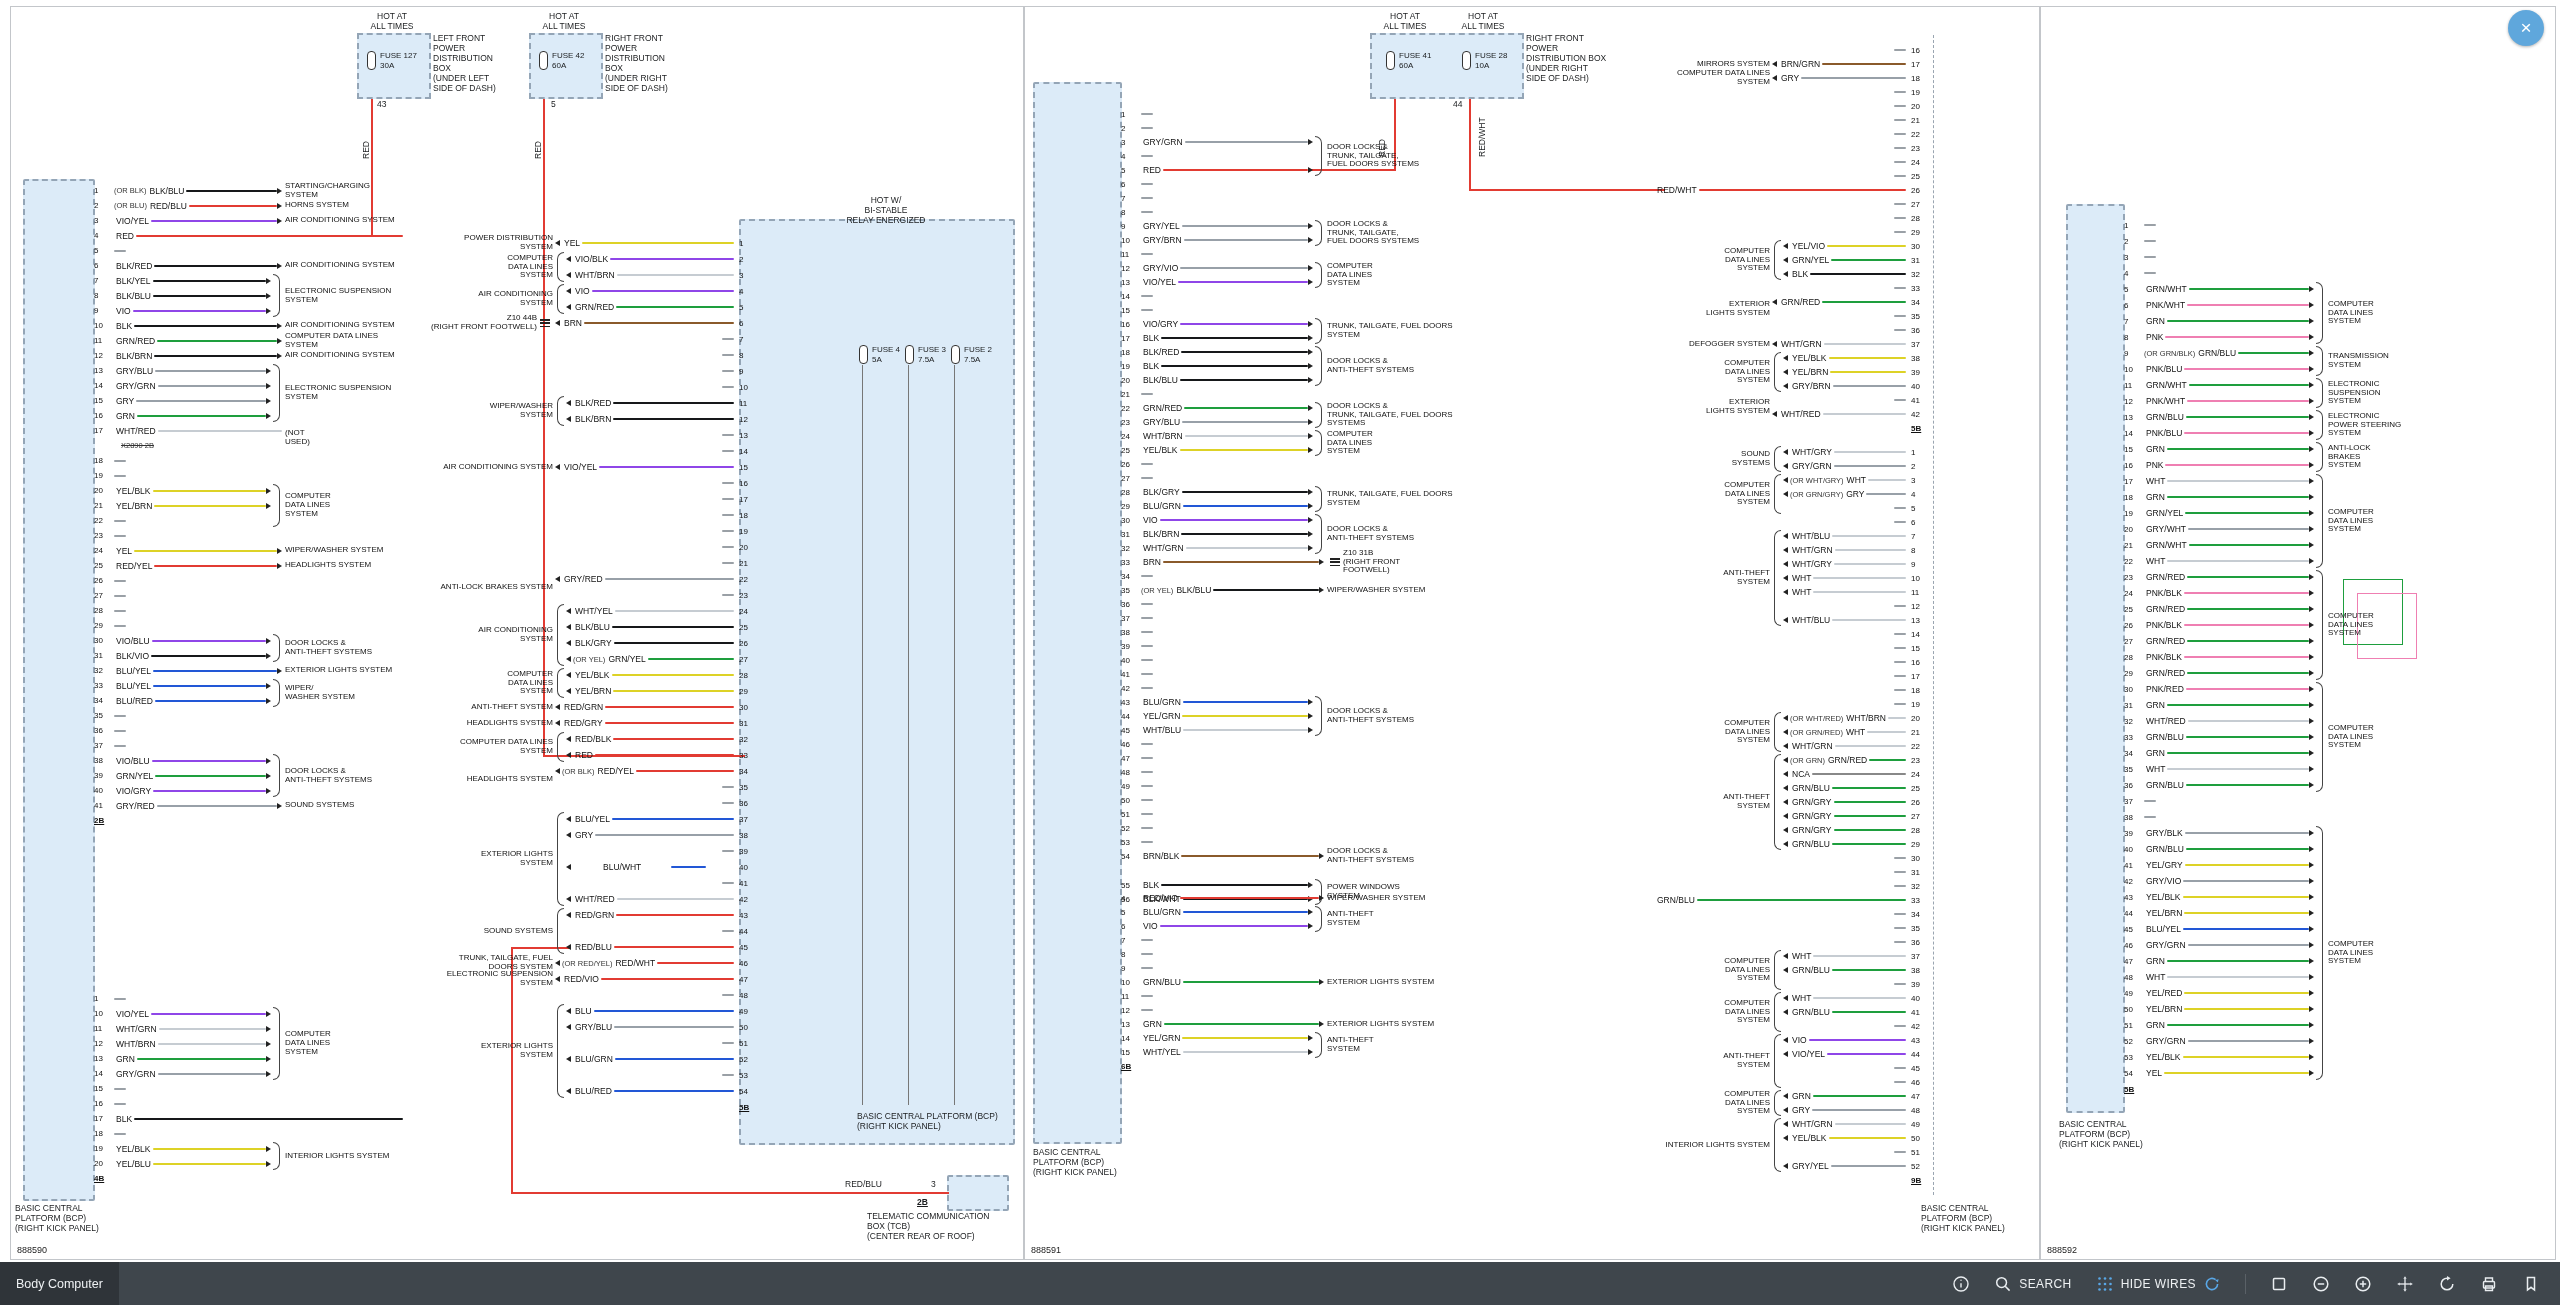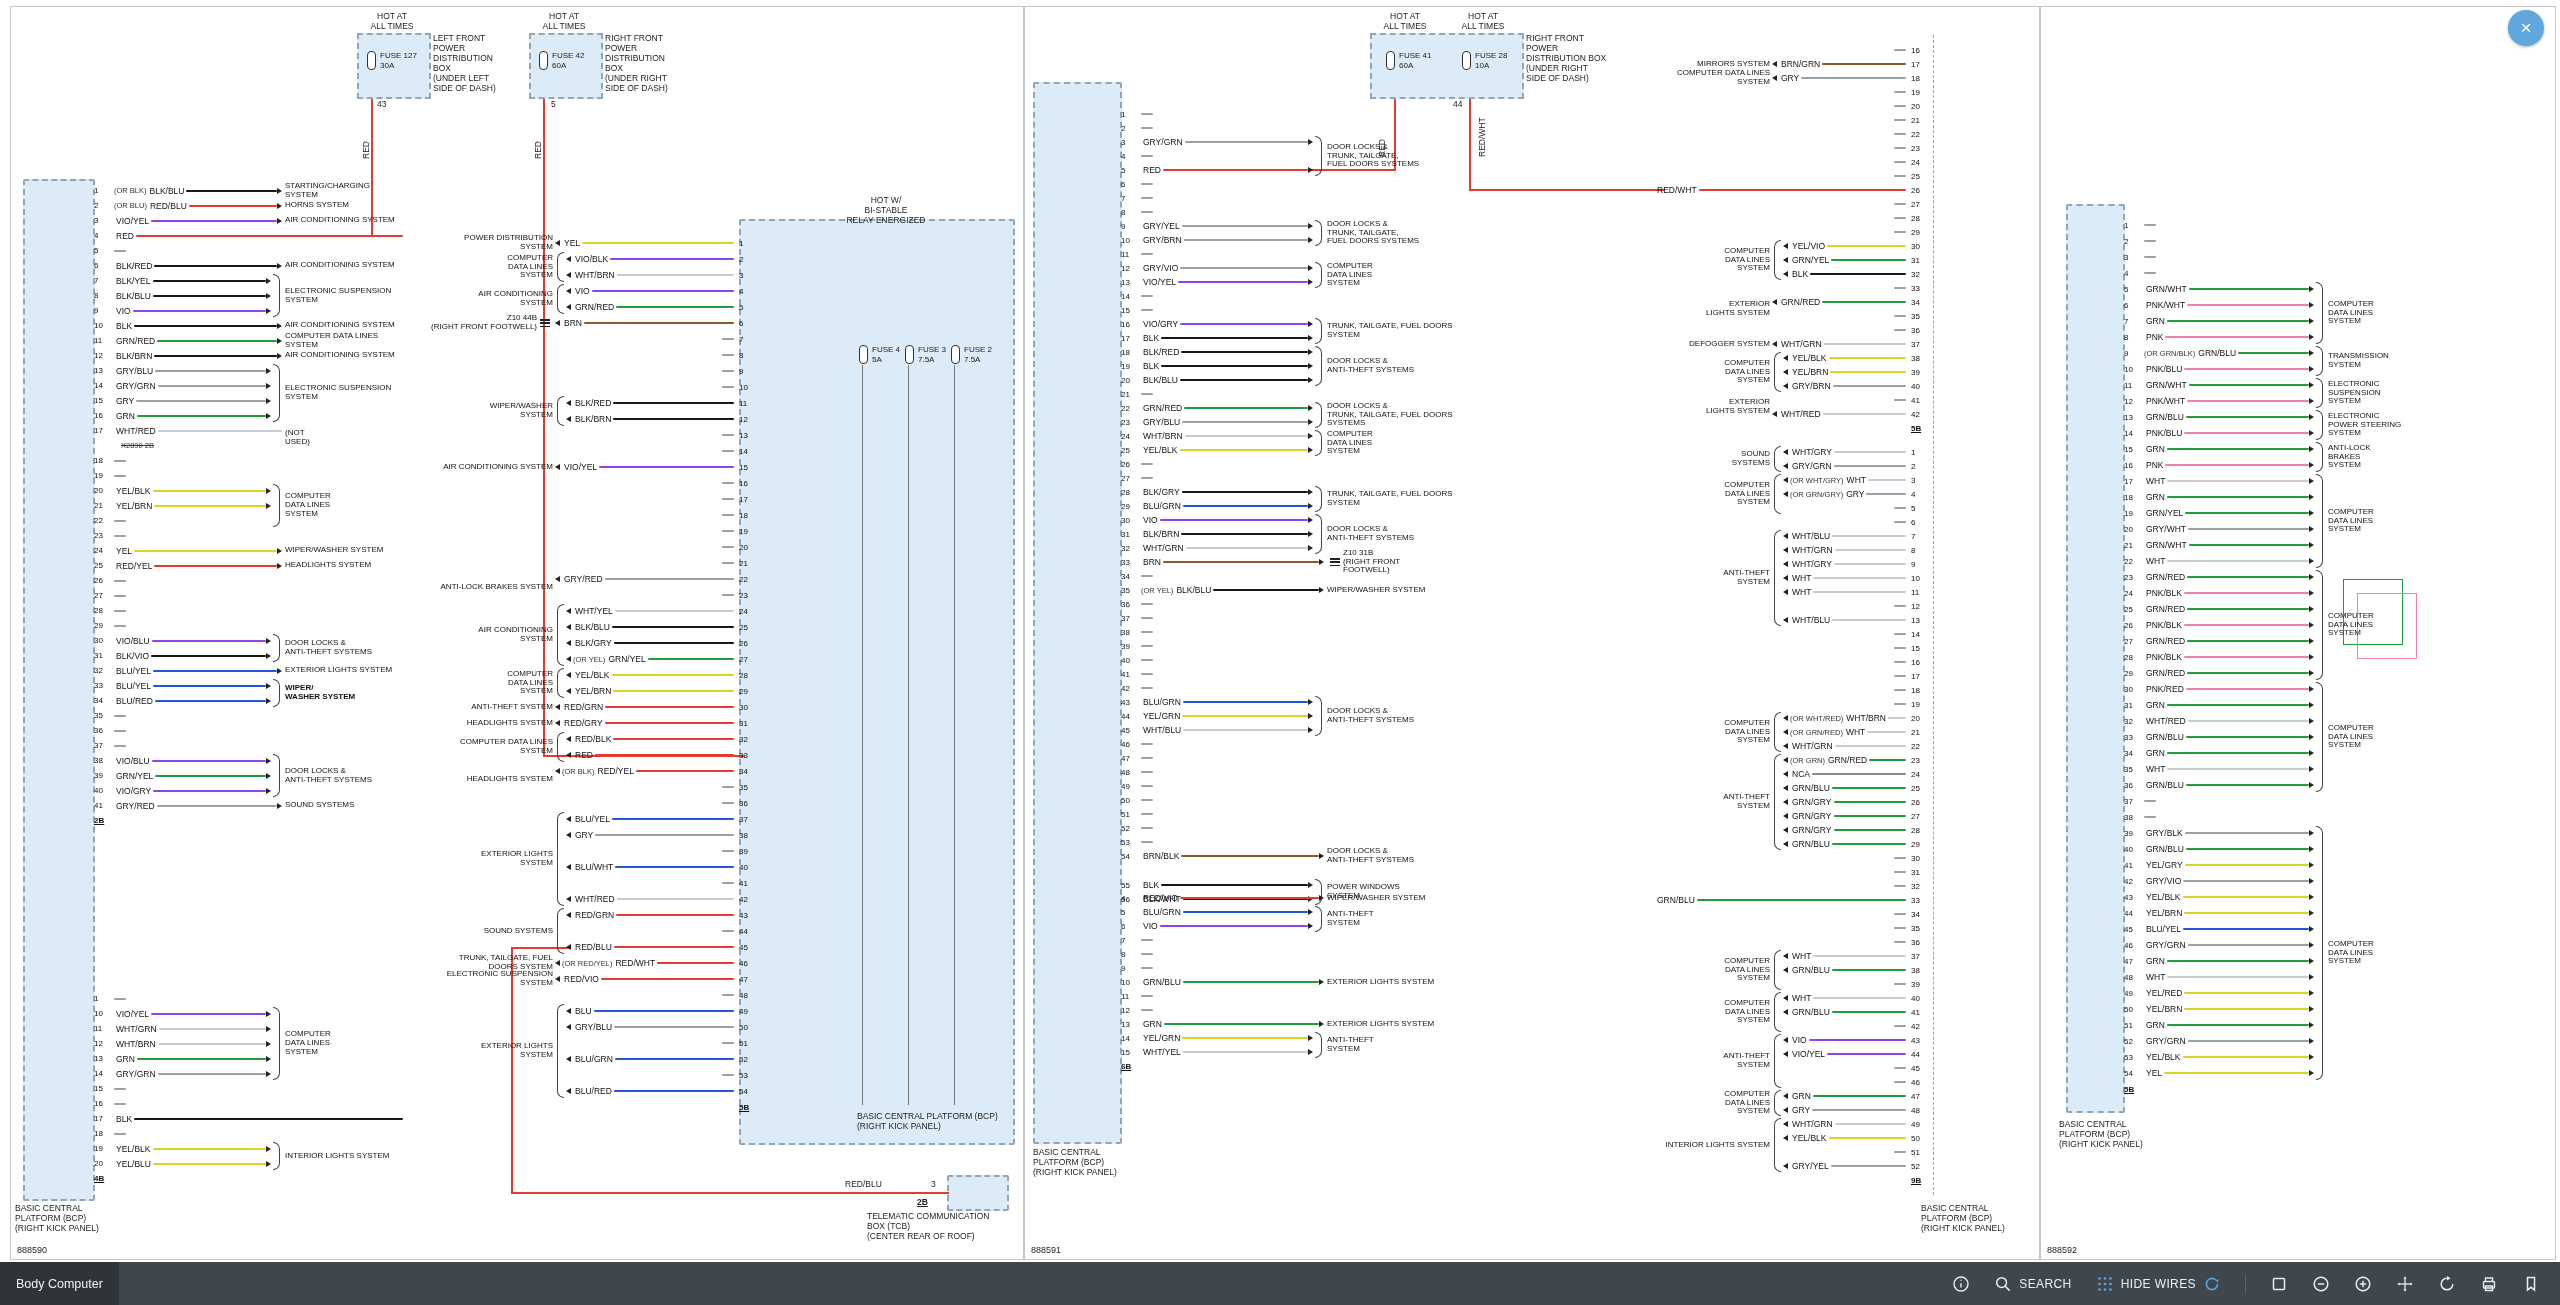--- a/index.html
+++ b/index.html
@@ -449,21 +449,21 @@
               <div class="arr"></div>
             </div>
             <div class="row" style="height: 15px;">
               <div class="pin">34</div>
               <div class="lbl">BLU/RED</div>
               <div class="line" style="background: rgb(34, 87, 214);"></div>
               <div class="arr"></div>
             </div>
           </div>
           <div class="brk"></div>
-          <div class="sys" style="width: 118px; font-weight: bold;">
+          <div class="sys" style="width: 118px;">
             <span>WIPER/
 WASHER SYSTEM</span>
           </div>
         </div>
         <div class="grp" style="left: 82px; top: 701px; width: 310px; height: 45px;">
           <div class="rows">
             <div class="row" style="height: 15px;">
               <div class="pin">35</div>
               <div class="line stub"></div>
             </div>
@@ -950,21 +950,21 @@
             <div class="row" style="height: 16px;">
               <div class="arr arrL"></div>
               <div class="lbl">GRY</div>
               <div class="line" style="background: rgb(152, 160, 168);"></div>
               <div class="pin">38</div>
             </div>
             <div class="row" style="height: 16px;">
               <div class="line stub"></div>
               <div class="pin">39</div>
             </div>
-            <div class="row" style="height: 16px;">
+            <div class="row" style="height: 16px; gap: 28px;">
               <div class="arr arrL"></div>
               <div class="lbl">BLU/WHT</div>
               <div class="line" style="background: rgb(34, 87, 214);"></div>
               <div class="pin">40</div>
             </div>
             <div class="row" style="height: 16px;">
               <div class="line stub"></div>
               <div class="pin">41</div>
             </div>
             <div class="row" style="height: 16px;">

